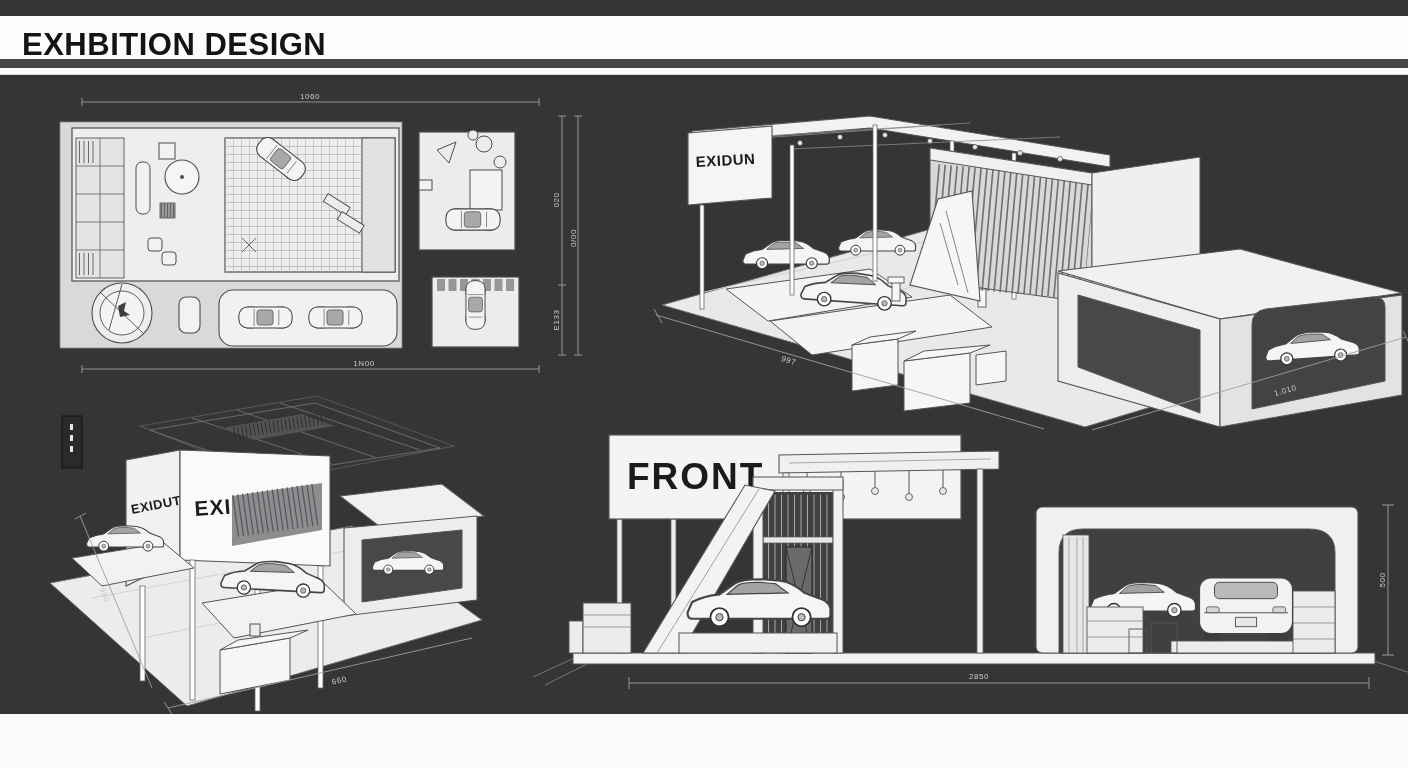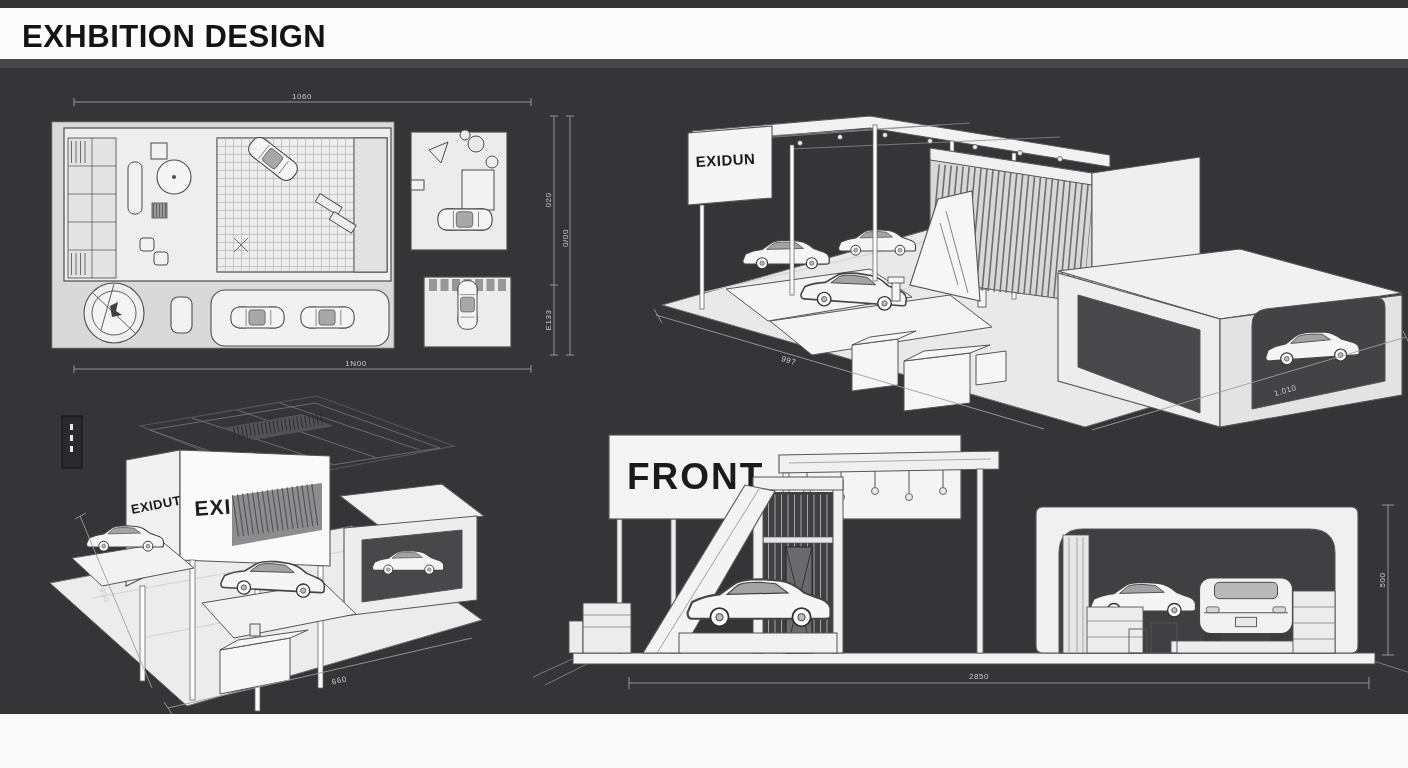--- a/index.html
+++ b/index.html
@@ -2,21 +2,21 @@
 <html><head>
 <meta charset="utf-8">
 <style>
   html,body{margin:0;padding:0;}
   body{
     width:1408px;height:768px;position:relative;overflow:hidden;
     background:#353537;
     font-family:"Liberation Sans",sans-serif;
   }
   .header{
-    position:absolute;left:0;top:8px;width:1408px;height:58px;
+    position:absolute;left:0;top:16px;width:1408px;height:58px;
     background:#fcfcfc;border-bottom:1px solid #d8d8d8;
   }
   .header .title{
     position:absolute;left:22px;top:11px;
     font-size:31px;font-weight:600;letter-spacing:.5px;color:#141414;
   }
   .top-strip{
     position:absolute;left:0;top:59px;width:1408px;height:9px;background:#47474a;
   }
   .footer{
@@ -62,21 +62,21 @@
         <rect x="66" y="52" width="15" height="6" fill="#3c3c3e"></rect>
     </symbol>
   </defs>
 </svg>
 
 <div class="header">
   <div class="title">EXHBITION DESIGN</div>
 </div>
 <div class="top-strip"></div>
 
-<div class="view" style="left:44px;top:88px">
+<div class="view" style="left:52px;top:88px">
 <svg width="550" height="300" viewBox="0 0 550 300">
 
   <g>
     <path class="dim-line" d="M30,14 H487 M30,10 V18 M487,10 V18"></path>
     <text class="dim-text" x="258" y="11" text-anchor="middle">1060</text>
   </g>
 
   <g>
     <path class="dim-line" d="M30,281 H487 M30,277 V285 M487,277 V285"></path>
     <text class="dim-text" x="312" y="278" text-anchor="middle">1N00</text>

